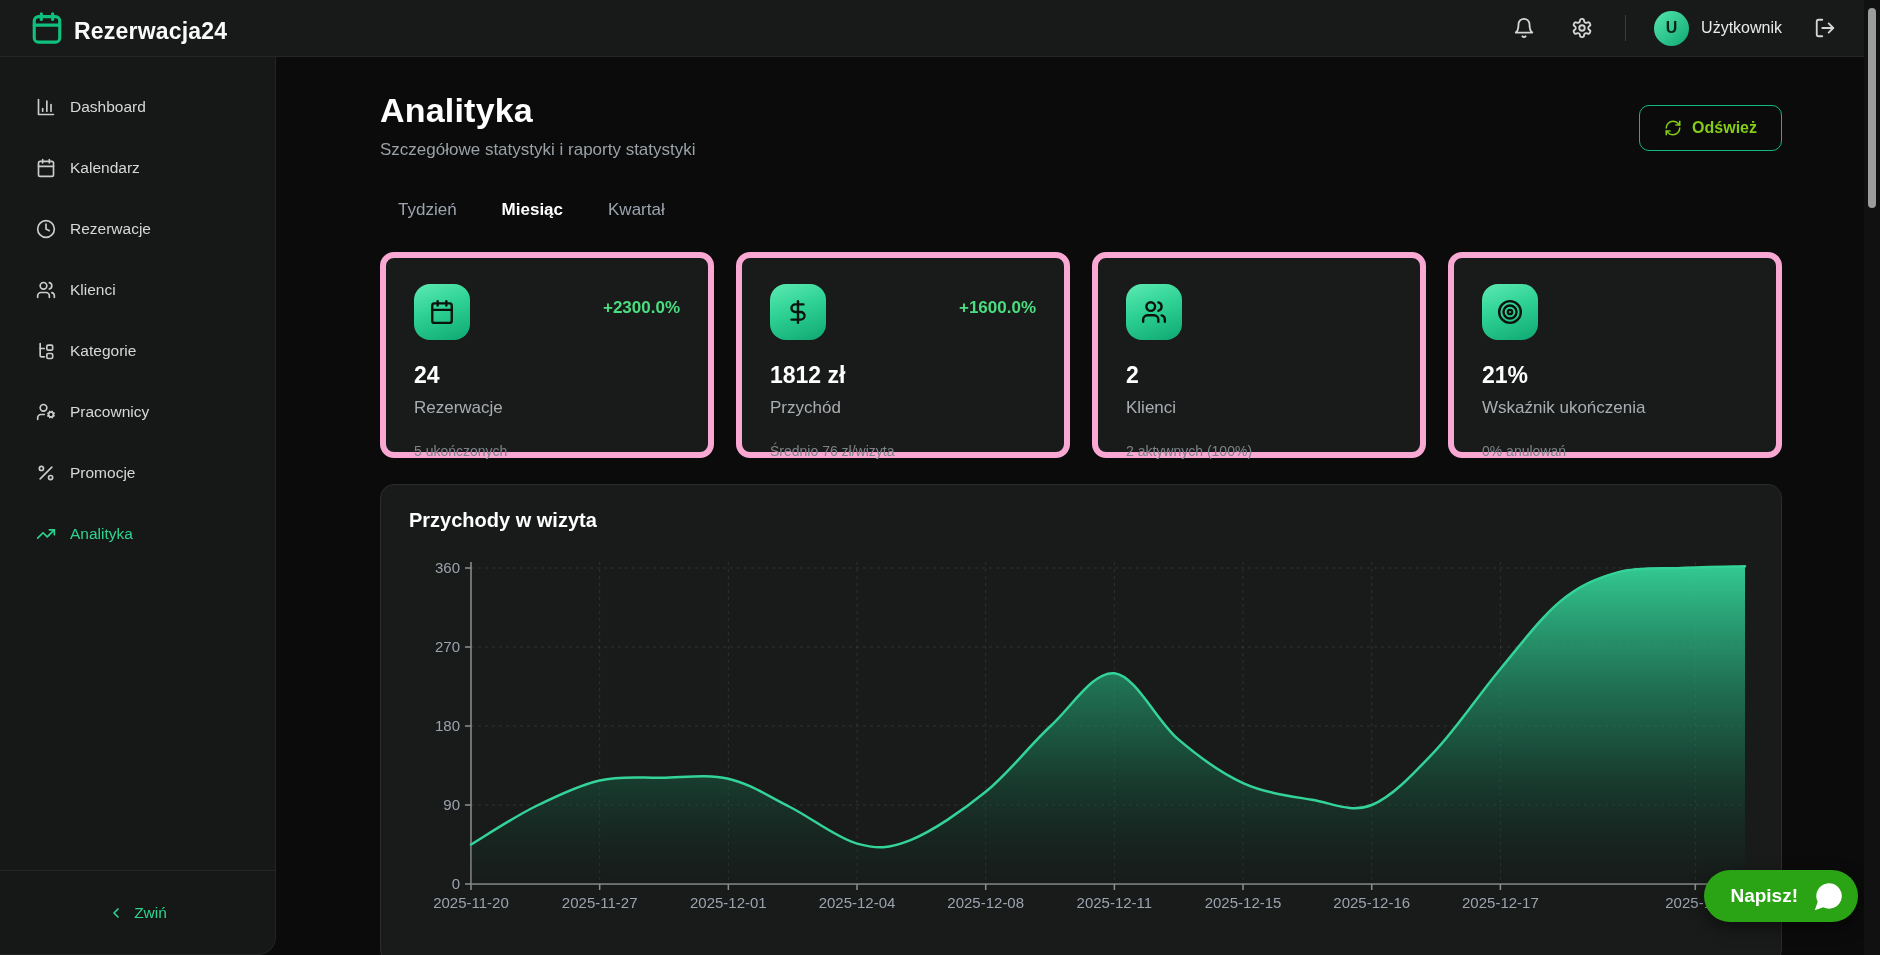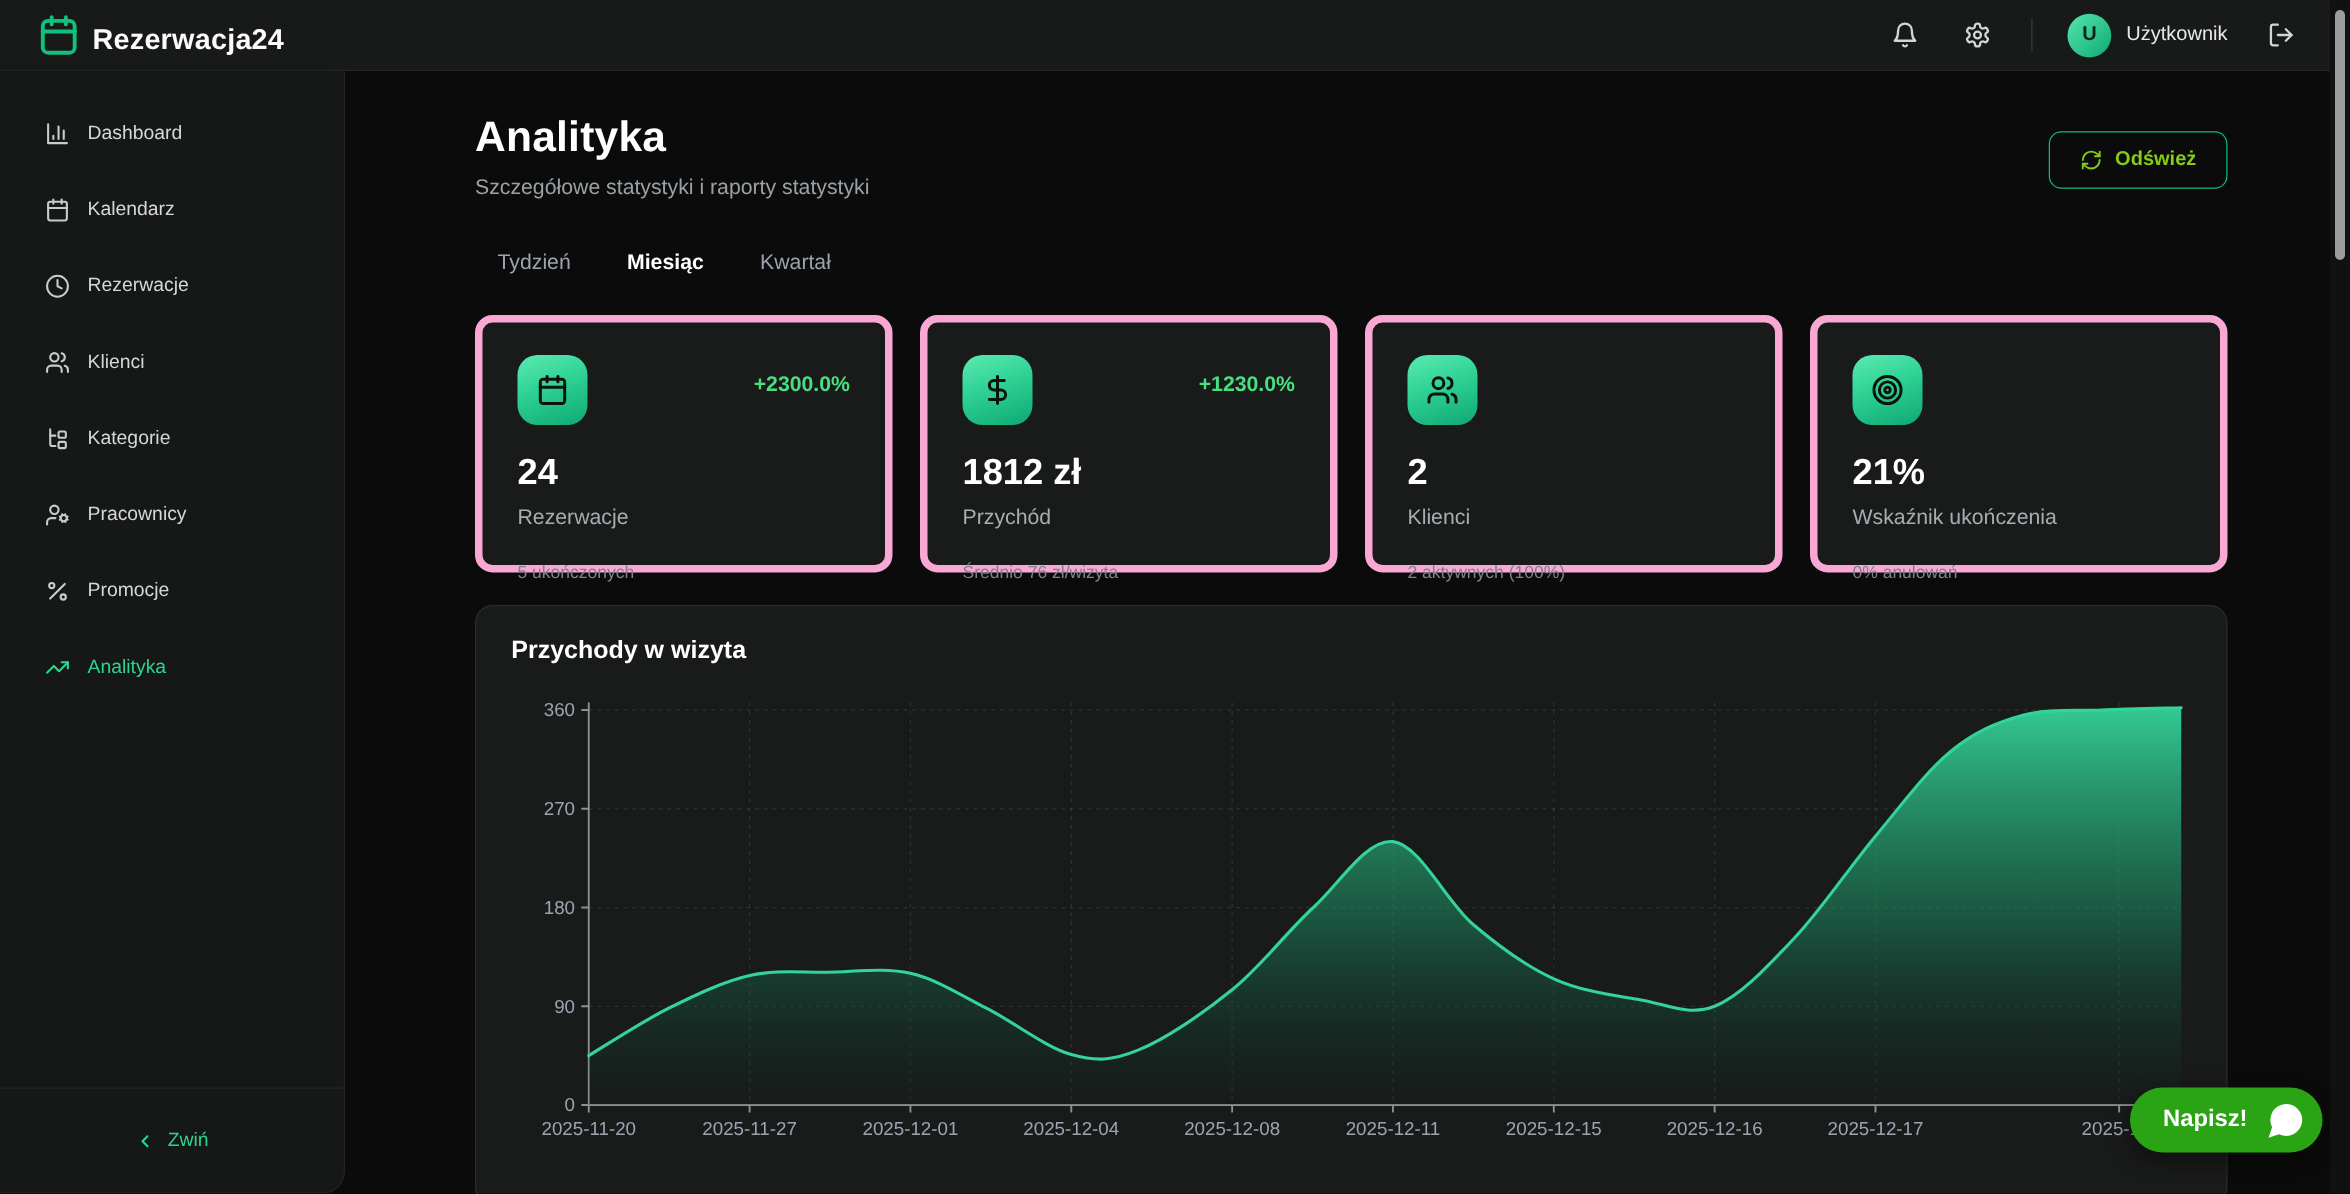--- a/index.html
+++ b/index.html
@@ -87,21 +87,21 @@
     background:#191b1a; border:6px solid #f9a8d4; border-radius:14px;
     height:206px; padding:26px 28px;
   }
   .stat-top { display:flex; justify-content:space-between; align-items:flex-start; }
   .stat-tile {
     width:56px; height:56px; border-radius:16px;
     background:linear-gradient(160deg,#5ceab2 0%,#2ed194 45%,#0fa873 100%);
     display:flex; align-items:center; justify-content:center; color:#0c130f;
   }
   .stat-badge { margin-top:14px; font-size:17px; font-weight:700; color:#4ade80; }
-  .stat-value { margin-top:22px; font-size:29px; font-weight:800; color:#ffffff; }
+  .stat-value { margin-top:22px; font-size:23px; font-weight:800; color:#ffffff; }
   .stat-label { margin-top:9px; font-size:17px; color:#a8adb2; }
   .stat-sub { margin-top:25px; font-size:14px; color:#7d8388; }
 
   
   .chart-card {
     margin-top:26px; background:#191b1a; border:1px solid #2a2d2b;
     border-radius:14px; padding:24px 28px; height:480px;
   }
   .chart-title { font-size:20px; font-weight:700; color:#ffffff; }
   .chart-wrap { margin-top:16px; height:372px; position:relative; }
@@ -318,21 +318,21 @@
     </div>
 
     <div class="stat-card">
       <div class="stat-top">
         <div class="stat-tile">
           <svg width="26" height="26" viewBox="0 0 24 24" fill="none" stroke="currentColor" stroke-width="2.2" stroke-linecap="round" stroke-linejoin="round">
               <line x1="12" y1="2" x2="12" y2="22"></line>
               <path d="M17 5H9.5a3.5 3.5 0 0 0 0 7h5a3.5 3.5 0 0 1 0 7H6"></path>
             </svg>
         </div>
-        <span class="stat-badge">+1230.0%</span>
+        <span class="stat-badge">+1600.0%</span>
       </div>
       <div class="stat-value">1812 zł</div>
       <div class="stat-label">Przychód</div>
       <div class="stat-sub">Średnio 76 zł/wizyta</div>
     </div>
 
     <div class="stat-card">
       <div class="stat-top">
         <div class="stat-tile">
           <svg width="26" height="26" viewBox="0 0 24 24" fill="none" stroke="currentColor" stroke-width="2.2" stroke-linecap="round" stroke-linejoin="round">

